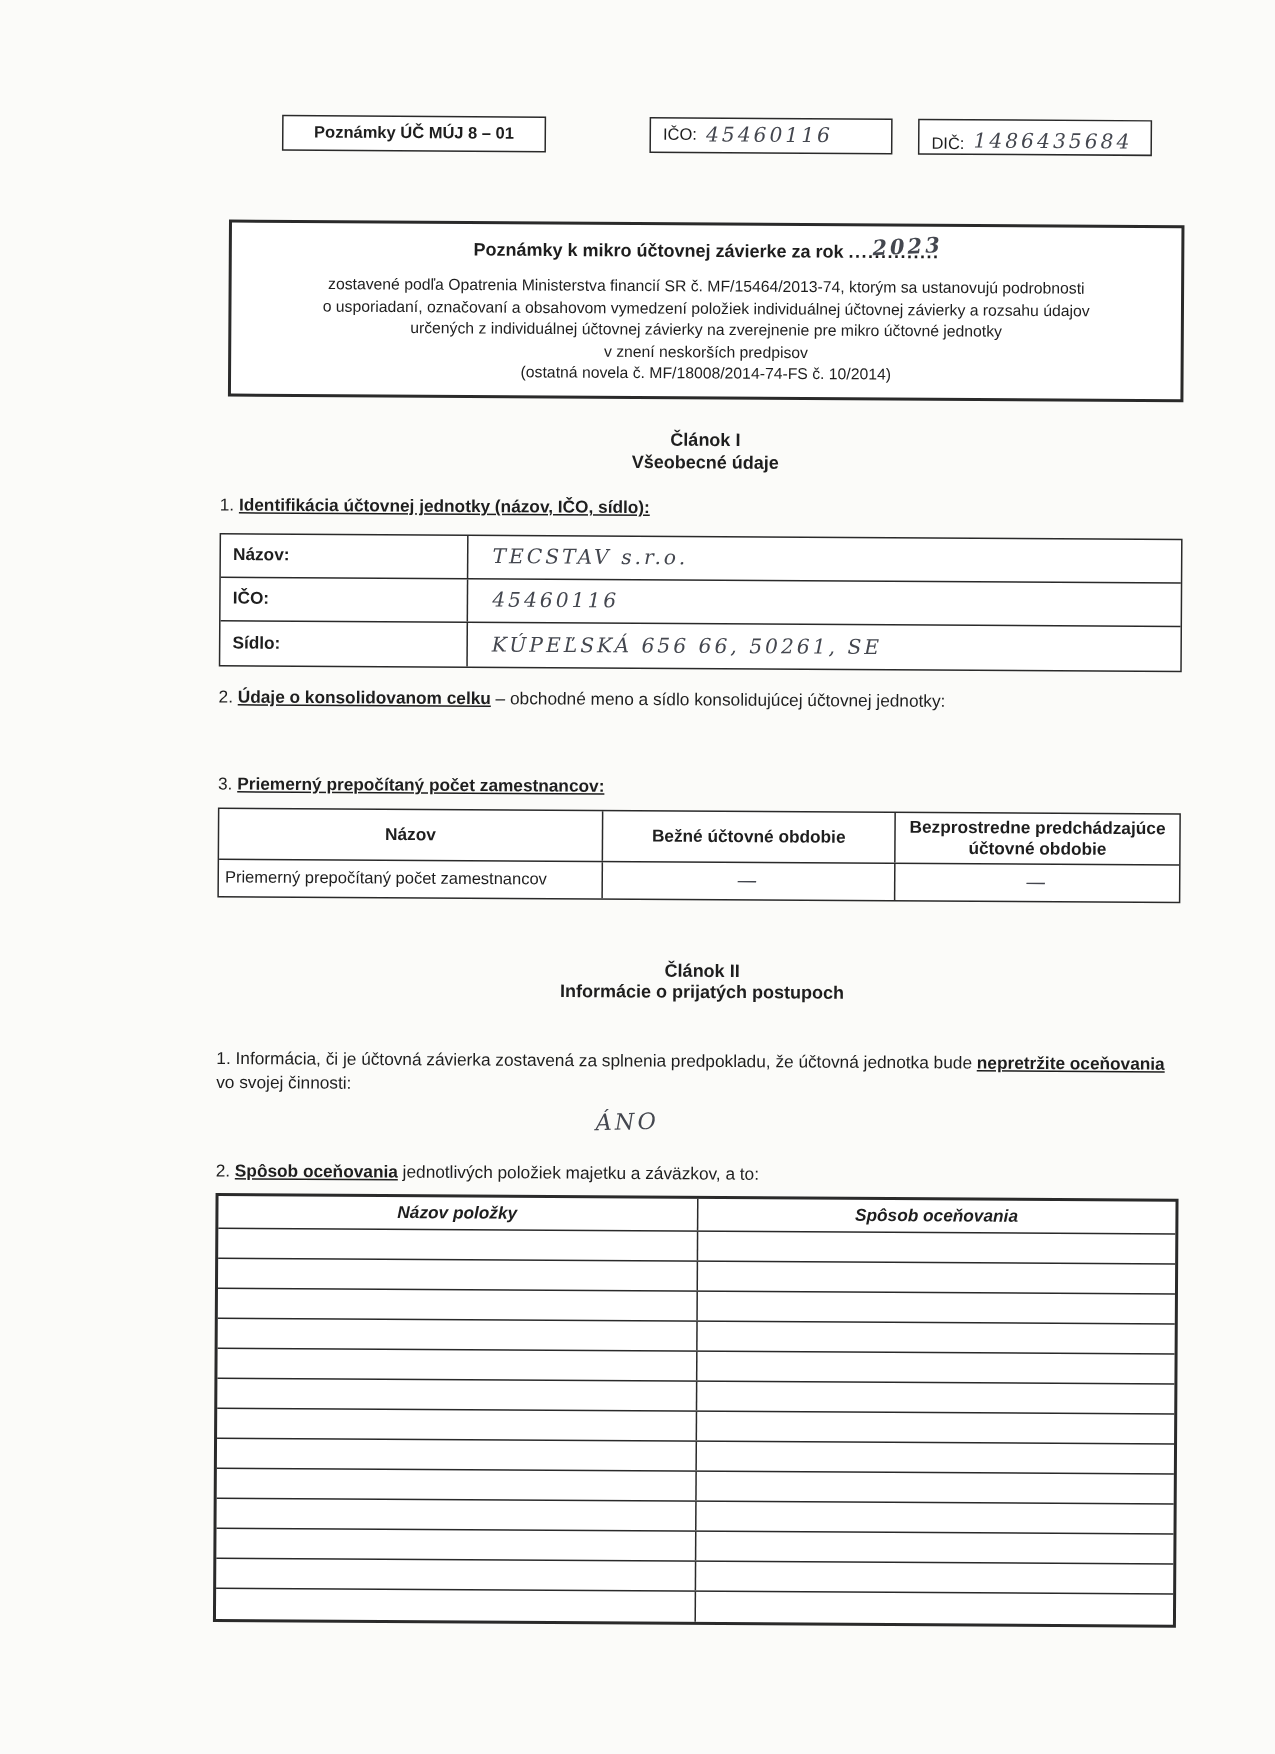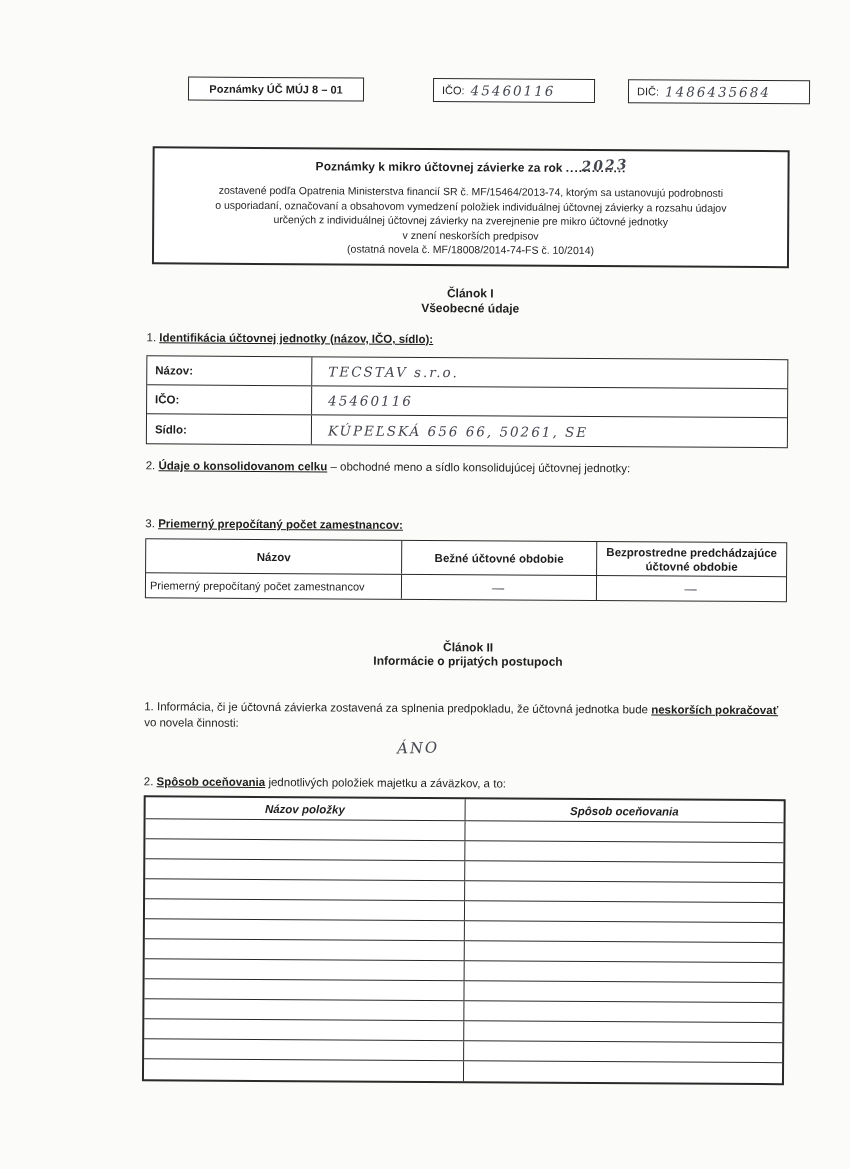--- a/index.html
+++ b/index.html
@@ -11,21 +11,21 @@
     position:relative;
     overflow:hidden;
   }
   .page { position:absolute; inset:0; transform:rotate(0.35deg); transform-origin:50% 50%; }
 
   
   .hbox { position:absolute; top:78px; height:24px; border:1.5px solid #2a2a2a;
           display:flex; align-items:center; font-size:11px; background:#fff; }
   .hbox.code { left:185px; width:176px; justify-content:center; font-weight:bold; }
   .hbox.ico  { left:430px; width:162px; padding-left:8px; }
-  .hbox.dic  { left:625px; width:182px; padding-left:8px; }
+  .hbox.dic  { left:609px; width:156px; padding-left:8px;align-items:flex-end; }
   .hbox .lab { margin-right:6px; }
 
   .handwrite {
     font-family:"DejaVu Serif", serif;
     font-style:italic;
     color:#44474f;
     font-size:13.5px;
     letter-spacing:2px;
     white-space:nowrap;
   }
@@ -162,21 +162,21 @@
       <div class="dval c3">
           <span class="handwrite">—</span>
         </div>
     </div>
   </div>
 
   <div class="center-head" style="top:640px;">Článok II</div>
   <div class="center-head" style="top:654px;">Informácie o prijatých postupoch</div>
 
   <div class="item" style="top:700px;">
-    <span>1. </span><span>Informácia, či je účtovná závierka zostavená za splnenia predpokladu, že účtovná jednotka bude </span><span class="ul">neskorších pokračovať</span><span> vo novela činnosti:</span>
+    <span>1. </span><span>Informácia, či je účtovná závierka zostavená za splnenia predpokladu, že účtovná jednotka bude </span><span class="ul">nepretržite oceňovania</span><span> vo svojej činnosti:</span>
   </div>
 
   <div class="answer handwrite">ÁNO</div>
 
   <div class="item" style="top:775px;">
     <span>2. </span><span class="ul">Spôsob oceňovania</span><span> jednotlivých položiek majetku a záväzkov, a to:</span>
   </div>
 
   <div class="table3">
     <div class="hrow">

